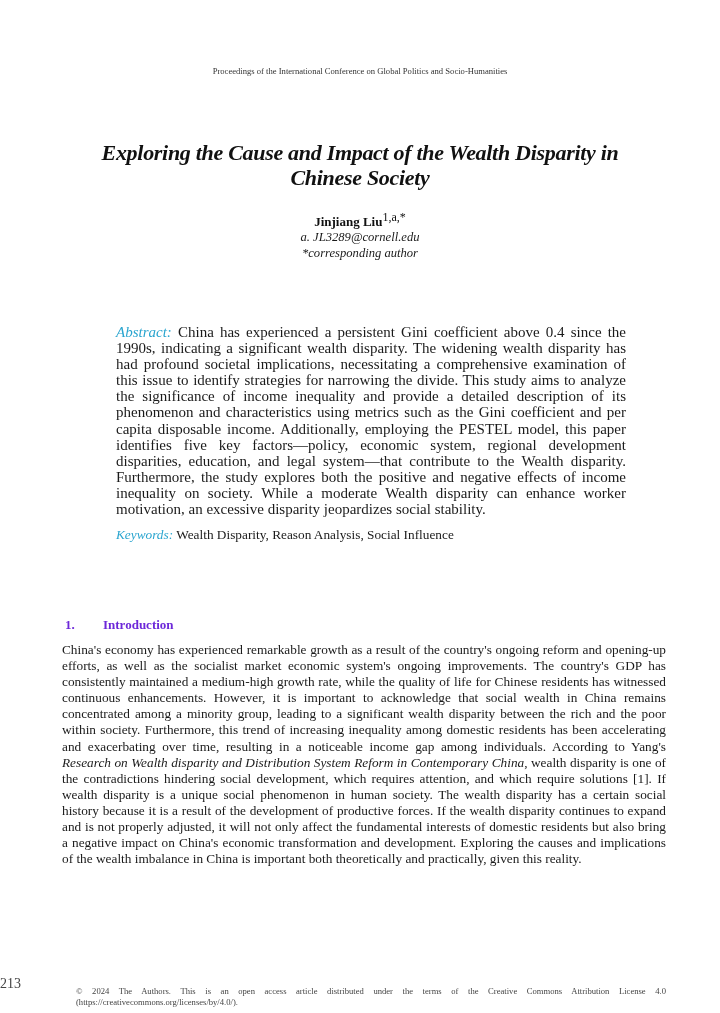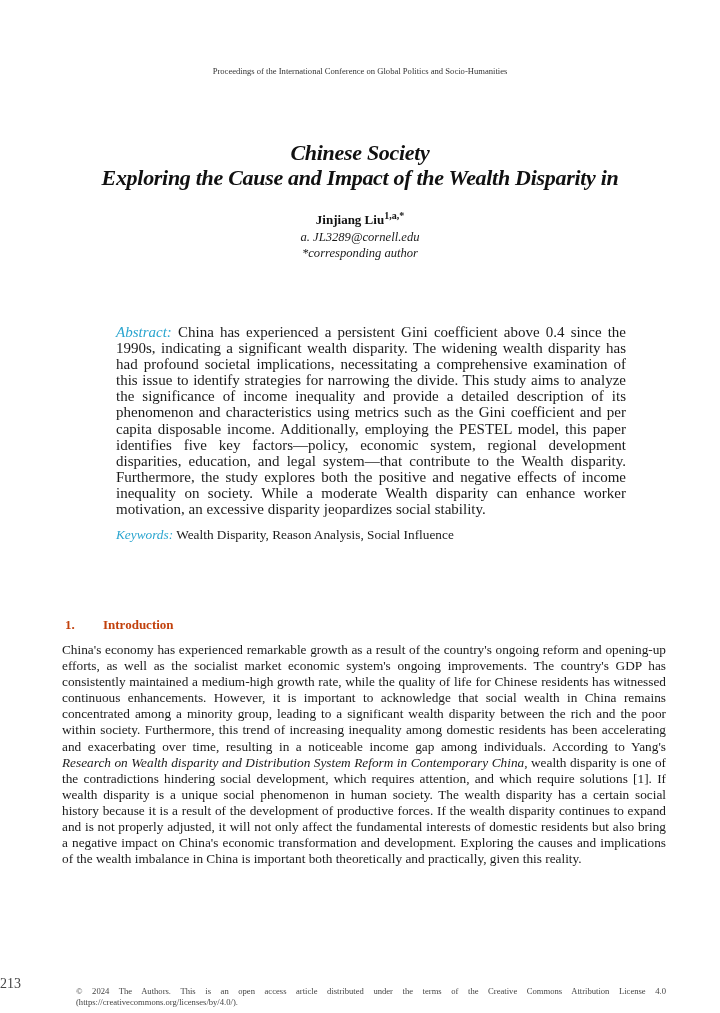--- a/index.html
+++ b/index.html
@@ -16,38 +16,38 @@
     .title {
       position: absolute; top: 140px; left: 40px; width: 640px;
       text-align: center; font-size: 22px; line-height: 25px;
       font-weight: bold; font-style: italic; color: #111;
       letter-spacing: -0.3px;
     }
     .author {
       position: absolute; top: 210px; left: 0; width: 720px;
       text-align: center; font-size: 13px; font-weight: bold; color: #111;
     }
-    .author sup { font-size: 10px; font-weight: bold; }
+    .author sup { font-size: 12px; font-weight: normal; }
     .affil {
       position: absolute; top: 229px; left: 60px; width: 600px;
       text-align: center; font-size: 12.6px; line-height: 16px; font-style: italic; color: #1a1a1a;
     }
     .affil sup { font-size: 8px; }
     .abstract {
       position: absolute; top: 324px; left: 116px; width: 510px;
       font-size: 15px; line-height: 16.1px; text-align: justify; color: #1a1a1a;
     }
     .accent-label { color: #2aa5cf; font-style: italic; }
     .keywords {
       position: absolute; top: 527px; left: 116px; width: 510px;
       font-size: 13.3px; line-height: 16px; color: #1a1a1a;
     }
     .section-heading {
       position: absolute; top: 617px; left: 65px;
-      font-size: 13px; font-weight: bold; color: #c2410c;
+      font-size: 13px; font-weight: bold; color: #6d28d9;
     }
     .section-heading .num { display: inline-block; width: 38px; }
     .body-text {
       position: absolute; top: 642px; left: 62px; width: 604px;
       font-size: 13.3px; line-height: 16.1px; text-align: justify; color: #1a1a1a;
     }
     .body-text i { font-style: italic; }
     .license {
       position: absolute; top: 938px; left: 76px; width: 590px;
       font-size: 8.6px; line-height: 11px; color: #444; text-align: justify; margin-top: 48px;
@@ -60,22 +60,22 @@
 </head>
 <body>
 
 <div class="page">
 
   <div class="running-head">
     <div>Proceedings of the International Conference on Global Politics and Socio-Humanities</div>
   </div>
 
   <div class="title">
+    <div>Exploring the Cause and Impact of the Wealth Disparity in</div>
     <div>Chinese Society</div>
-    <div>Exploring the Cause and Impact of the Wealth Disparity in</div>
   </div>
 
   <div class="author">
     <span>Jinjiang Liu</span><sup>1,a,*</sup>
   </div>
 
   <div class="affil">
     <div>a. JL3289@cornell.edu</div>
     <div>*corresponding author</div>
   </div>

